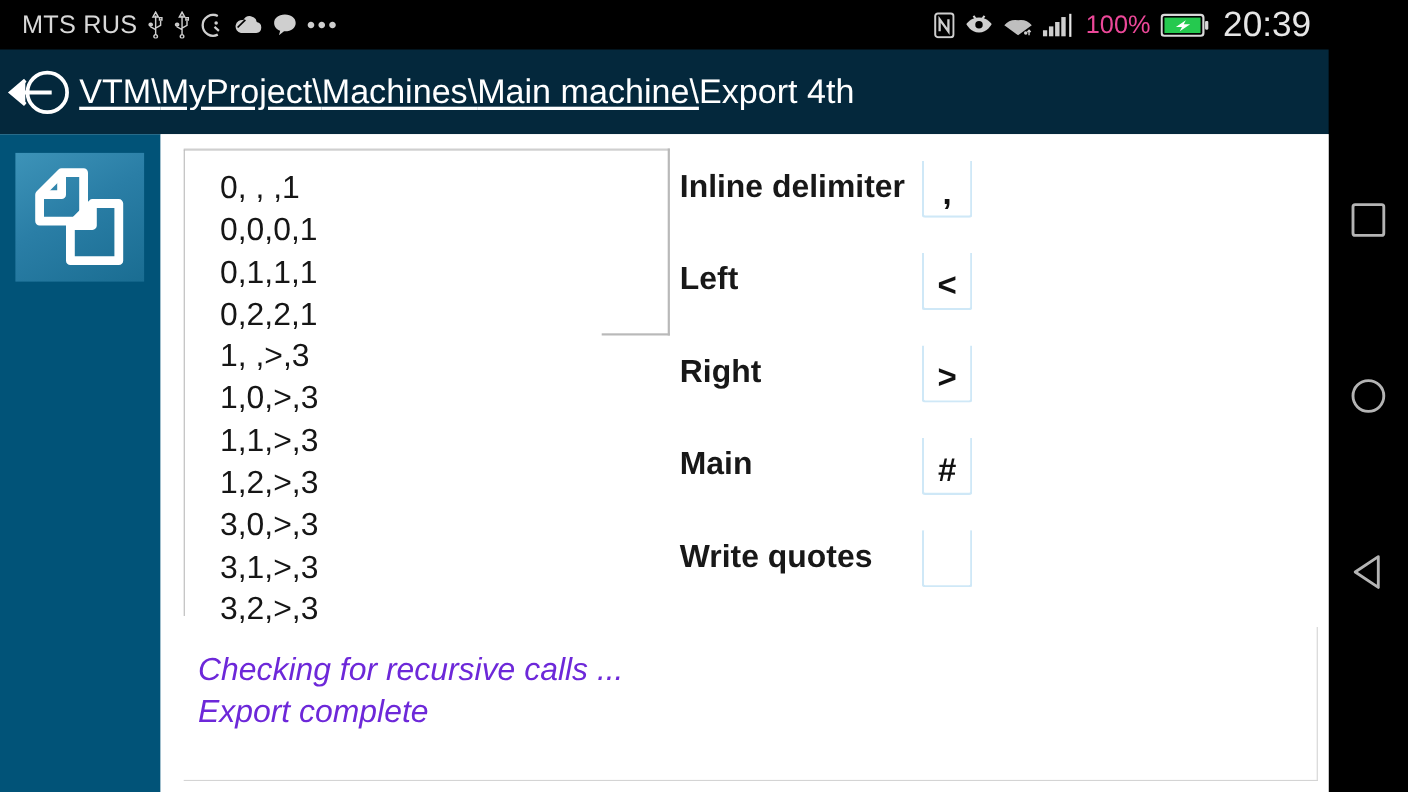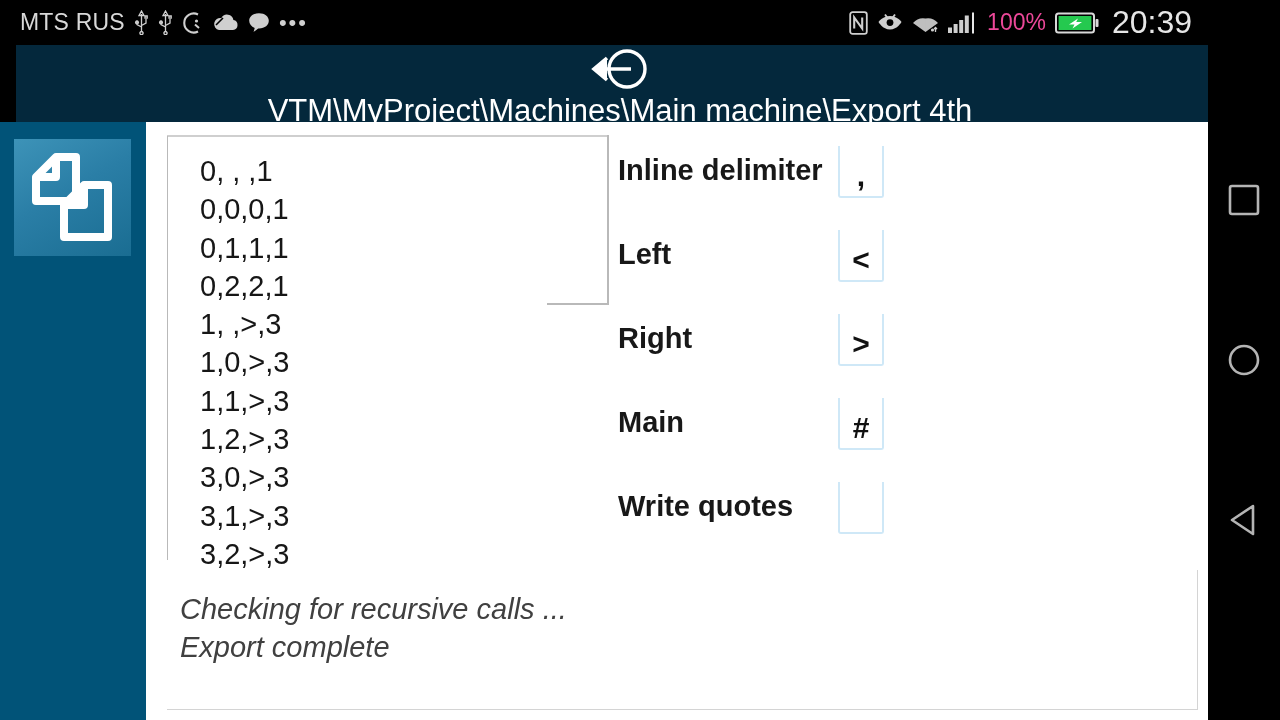--- a/index.html
+++ b/index.html
@@ -21,22 +21,22 @@
   .sb-right {
     margin-left: auto; display: flex; align-items: center; gap: 9px; padding-right: 16px;
   }
   .sb-icon { fill: #cfcfcf; display: block; }
   .sb-pct { color: #ec4899; font-size: 23px; }
   .sb-clock { color: #e6e6e6; font-size: 32px; margin-left: 4px; }
   .sb-dots { color: #cfcfcf; font-size: 22px; line-height: 12px; letter-spacing: 2px; }
 
   
   .titlebar {
-    position: absolute; left: 16px; top: 45px; width: 1208px; height: 77px;
-    background: #04283c; display: flex; align-items: center; flex-direction: column;
+    position: absolute; left: 0; top: 45px; width: 1208px; height: 77px;
+    background: #04283c; display: flex; align-items: center;
   }
   .back-btn { width: 72px; height: 77px; display: flex; align-items: center; justify-content: center; }
   .crumbs { display: flex; align-items: baseline; color: #fff; font-size: 31px; white-space: nowrap; }
   .crumb-link { text-decoration: underline; text-underline-offset: 3px; }
   .crumb-cur { text-decoration: none; }
 
   
   .body {
     position: absolute; left: 0; top: 122px; width: 1208px; height: 654px;
     background: #ffffff;
@@ -84,21 +84,21 @@
   }
 
   
   .log-panel {
     position: absolute; left: 21px; top: 448px; right: 10px; height: 140px;
     border-right: 1.5px solid #d4d4d4;
     border-bottom: 1.5px solid #d4d4d4;
   }
   .log-lines {
     position: absolute; left: 13px; top: 20px;
-    font-size: 29px; line-height: 38px; font-style: italic; color: #404040;
+    font-size: 29px; line-height: 38px; font-style: italic; color: #6d28d9;
   }
 
   
   .navbar {
     position: absolute; left: 1208px; top: 0; width: 72px; height: 720px;
     background: #000; display: flex; flex-direction: column;
     align-items: center; justify-content: space-around; padding: 120px 0;
   }
   .nav-btn { width: 42px; height: 42px; display: flex; align-items: center; justify-content: center; }
 </style>

